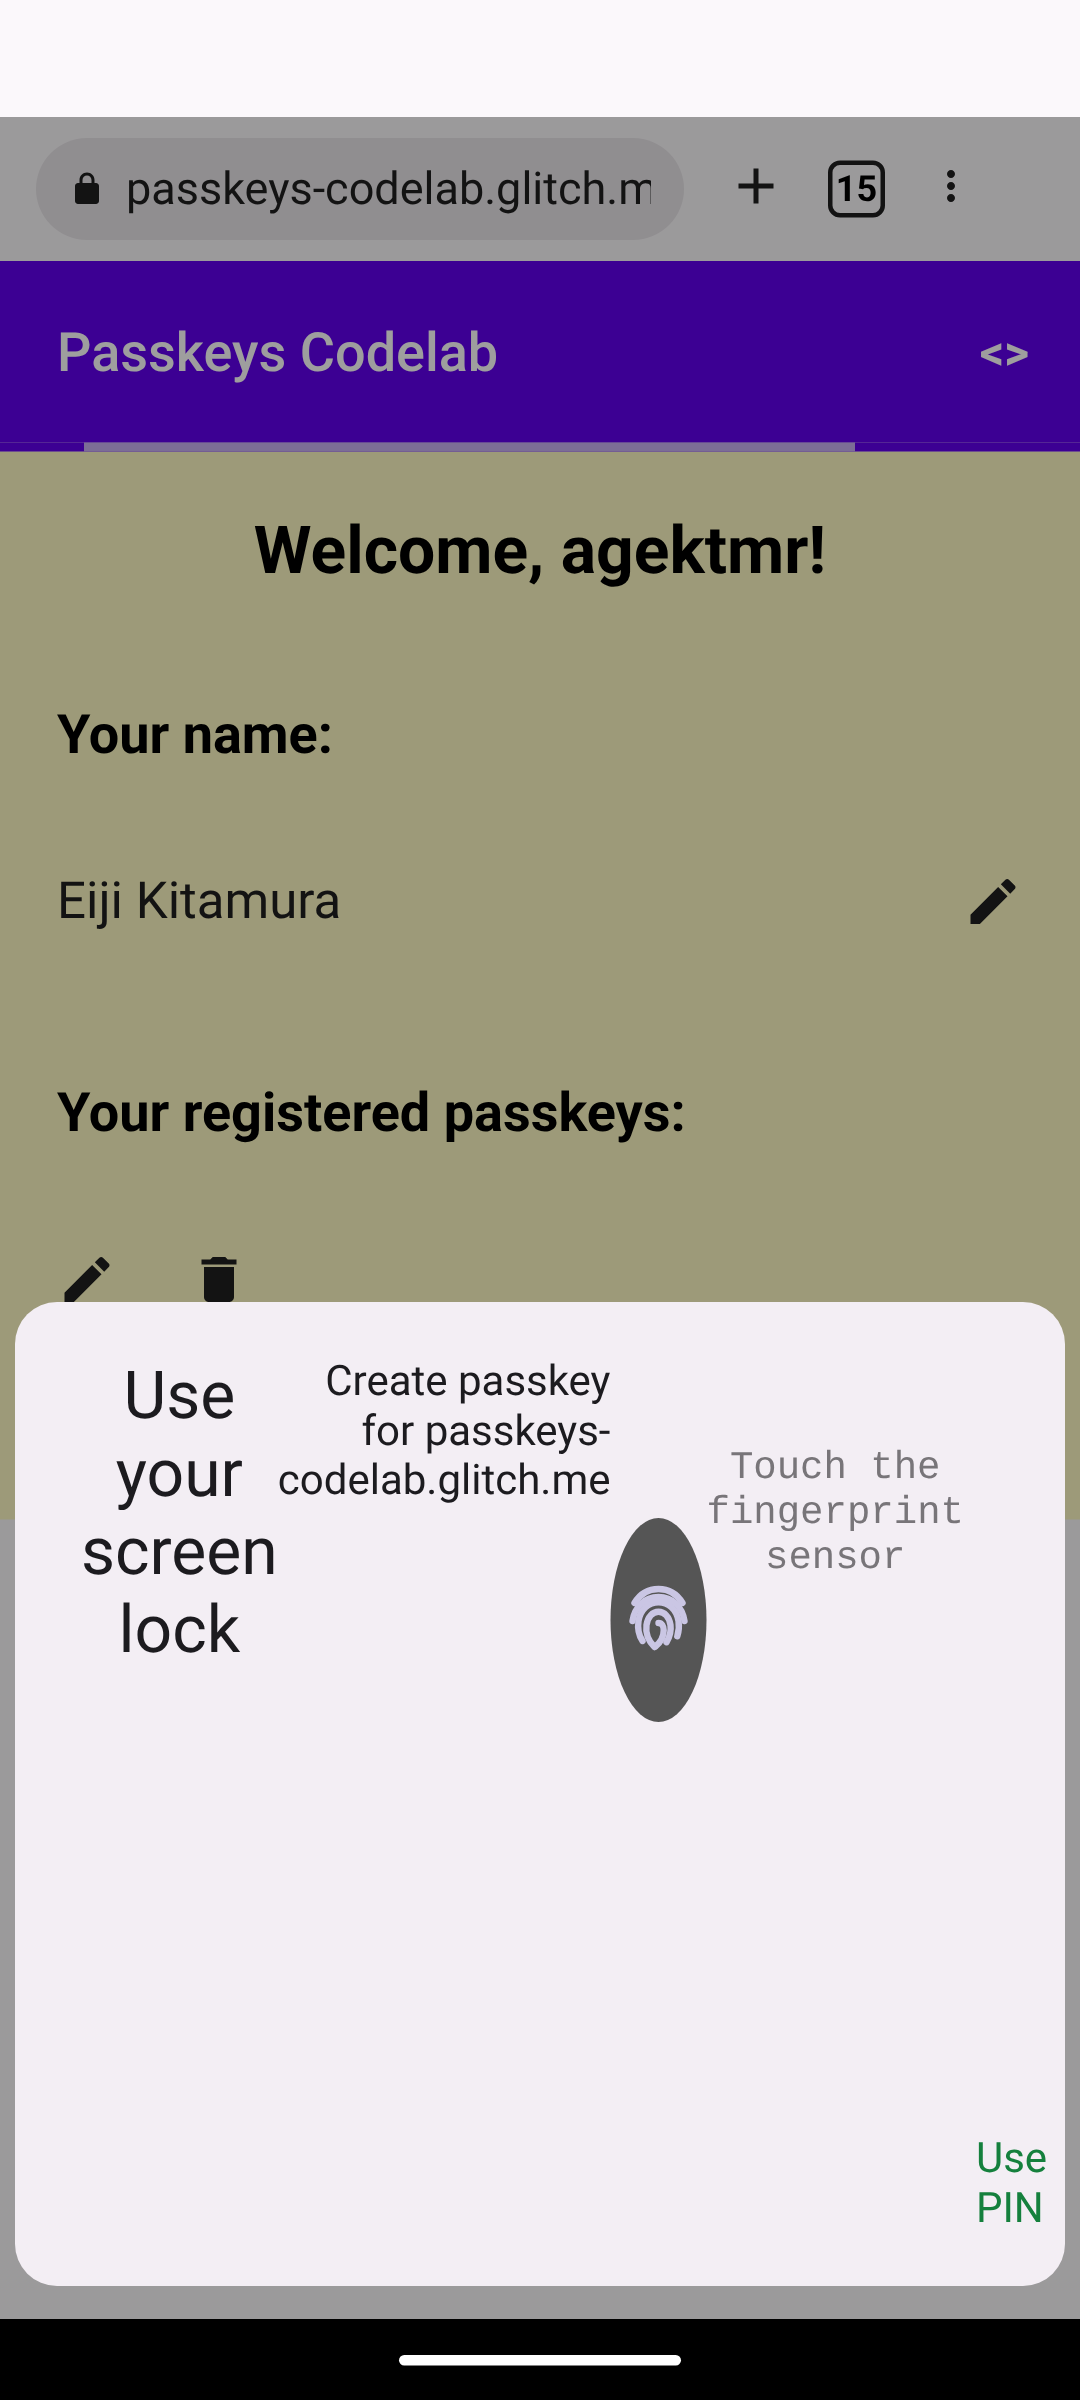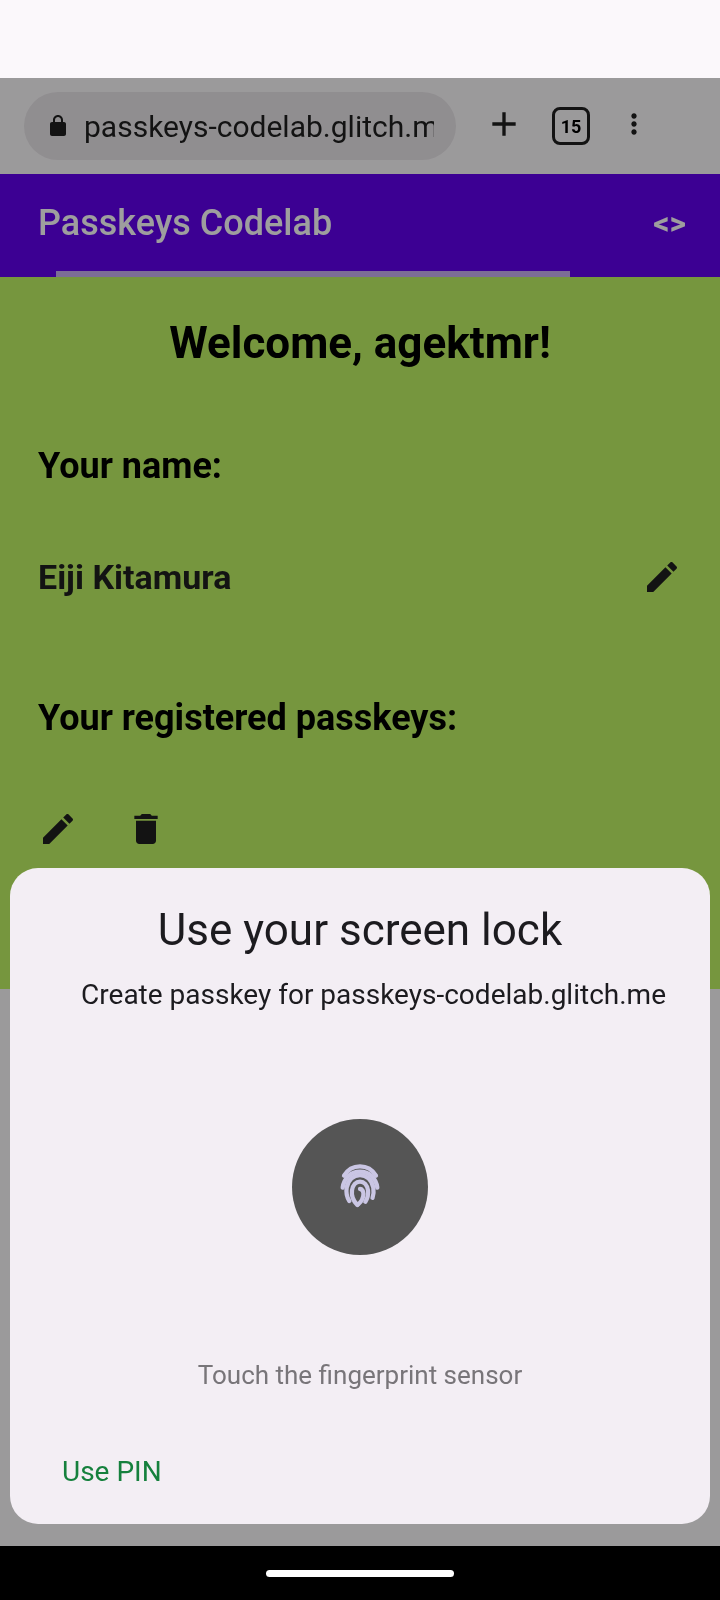--- a/index.html
+++ b/index.html
@@ -49,25 +49,25 @@
       flex-shrink: 0;
     }
     .tabs-count {
       width: 38px;
       height: 38px;
       border: 3px solid #1f1f1f;
       border-radius: 8px;
       display: flex;
       align-items: center;
       justify-content: center;
-      font-size: 18px;
+      font-size: 24px;
       font-weight: 700;
     }
     .app-header {
-      height: 97px;
+      height: 121px;
       background: #6200ee;
       display: flex;
       align-items: center;
       justify-content: space-between;
       padding: 0 38px;
     }
     .app-title {
       color: white;
       font-size: 36px;
       font-weight: 500;
@@ -85,42 +85,41 @@
     }
     .progress-fill {
       position: absolute;
       left: 56px;
       width: 514px;
       height: 100%;
       background: #c9b0f3;
     }
     .content {
       padding: 40px 38px;
-      background: #bef264;
+      background: #fef9c3;
     }
     .welcome {
       font-size: 44px;
       font-weight: 700;
       text-align: center;
       margin-bottom: 76px;
       color: #000;
     }
     .field-label {
       font-size: 36px;
       font-weight: 700;
       margin-bottom: 70px;
       color: #000;
       margin-top: 44px;
     }
     .field-row {
       display: flex;
       align-items: flex-end;
       justify-content: space-between;
       margin-bottom: 100px;
-      font-weight: bold;
     }
     .field-value {
       font-size: 34px;
       color: #1f1f1f;
     }
     .row-actions {
       display: flex;
       gap: 48px;
     }
     .action-icon {
@@ -138,21 +137,21 @@
     .bottom-sheet {
       position: absolute;
       left: 10px;
       right: 10px;
       top: 868px;
       bottom: 76px;
       background: #f3eef4;
       border-radius: 28px;
       padding: 36px 44px 24px;
       display: flex;
-      flex-direction: column;
+      flex-direction: row;
     }
     .sheet-title {
       font-size: 44px;
       text-align: center;
       color: #1c1b1f;
       font-weight: 400;
       margin-bottom: 22px;
     }
     .sheet-subtitle {
       font-size: 28px;
@@ -166,21 +165,22 @@
       background: #555;
       margin: 108px auto 0;
       display: flex;
       align-items: center;
       justify-content: center;
     }
     .sheet-hint {
       font-size: 26px;
       color: #787579;
       text-align: center;
-      margin-top: 105px;
+      margin-top: 59px;
+      font-family: Liberation Mono, monospace;
     }
     .sheet-footer {
       margin-top: auto;
     }
     .use-pin {
       font-size: 28px;
       color: #15803d;
       padding: 12px 8px;
       display: inline-block;
     }

